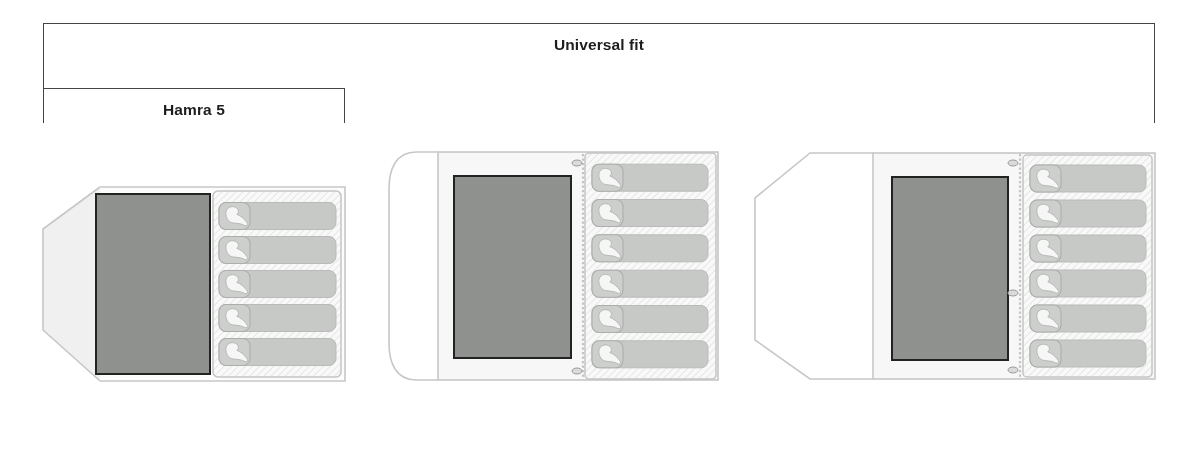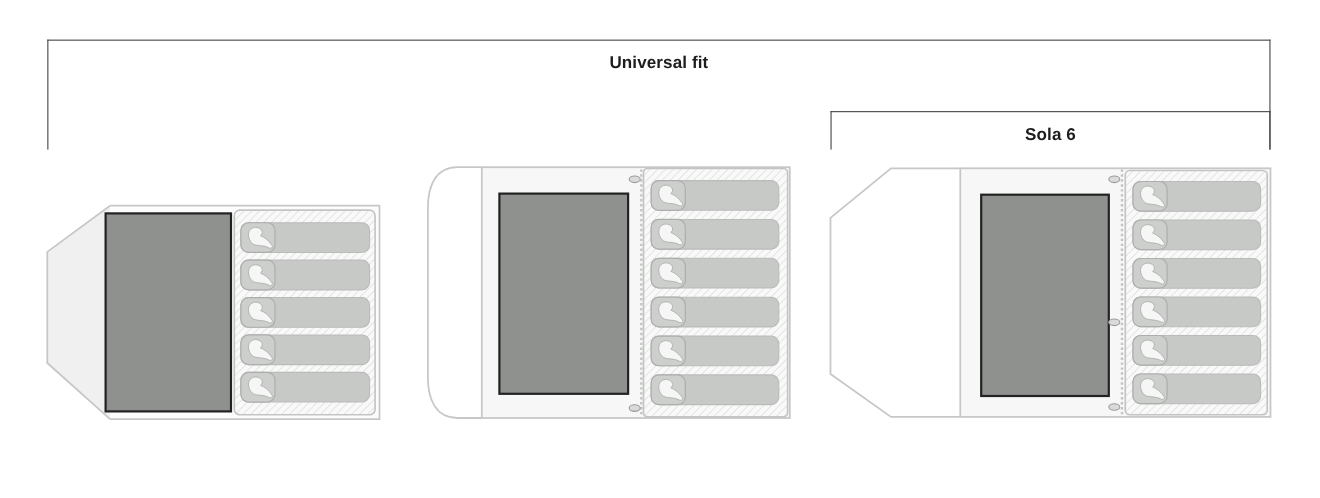--- a/index.html
+++ b/index.html
@@ -3,21 +3,21 @@
 <meta charset="utf-8">
 <style>
   html,body{margin:0;padding:0;background:#ffffff;}
   .stage{
     position:relative;width:1200px;height:453px;background:#ffffff;overflow:hidden;
     font-family:"Liberation Sans", sans-serif;
   }
   
   .bracket{
     position:absolute;box-sizing:border-box;
-    border:1.6px solid var(--bracket_line);border-bottom:none;margin-top:13px;
+    border:1.6px solid var(--bracket_line);border-bottom:none;
   }
   .bracket-label{
     width:100%;text-align:center;font-weight:bold;
     font-size:15.5px;color:var(--label_text);letter-spacing:.1px;
   }
   .bracket-top .bracket-label{padding-top:12px;}
   .bracket-sub .bracket-label{padding-top:12px;}
   #bracket-universal{left:43px;top:23px;width:1112px;height:100px;}
   #bracket-hamra{left:43px;top:88px;width:302px;height:35px;}
   #bracket-skarvan{left:385px;top:88px;width:333px;height:35px;}
@@ -43,22 +43,22 @@
 </style>
 </head>
 <body>
 
 <div class="stage">
 
   <div class="bracket bracket-top" id="bracket-universal">
     <div class="bracket-label">Universal fit</div>
   </div>
 
-  <div class="bracket bracket-sub" id="bracket-sola">
-    <div class="bracket-label">Sola 6</div>
+  <div class="bracket bracket-sub" id="bracket-hamra">
+    <div class="bracket-label">Hamra 5</div>
   </div>
 
   <svg class="tent" id="tent-hamra" width="320" height="212" viewBox="0 0 320 212">
     <defs>
       <pattern id="pA" width="5" height="5" patternUnits="userSpaceOnUse" patternTransform="rotate(45)">
         <rect class="hatch-bg" width="5" height="5"></rect>
         <line class="hatch-line" x1="0" y1="0" x2="0" y2="5"></line>
       </pattern>
     </defs>
     <path class="vest-hamra" d="M65,7 L8,49 L8,150 L65,201"></path>

